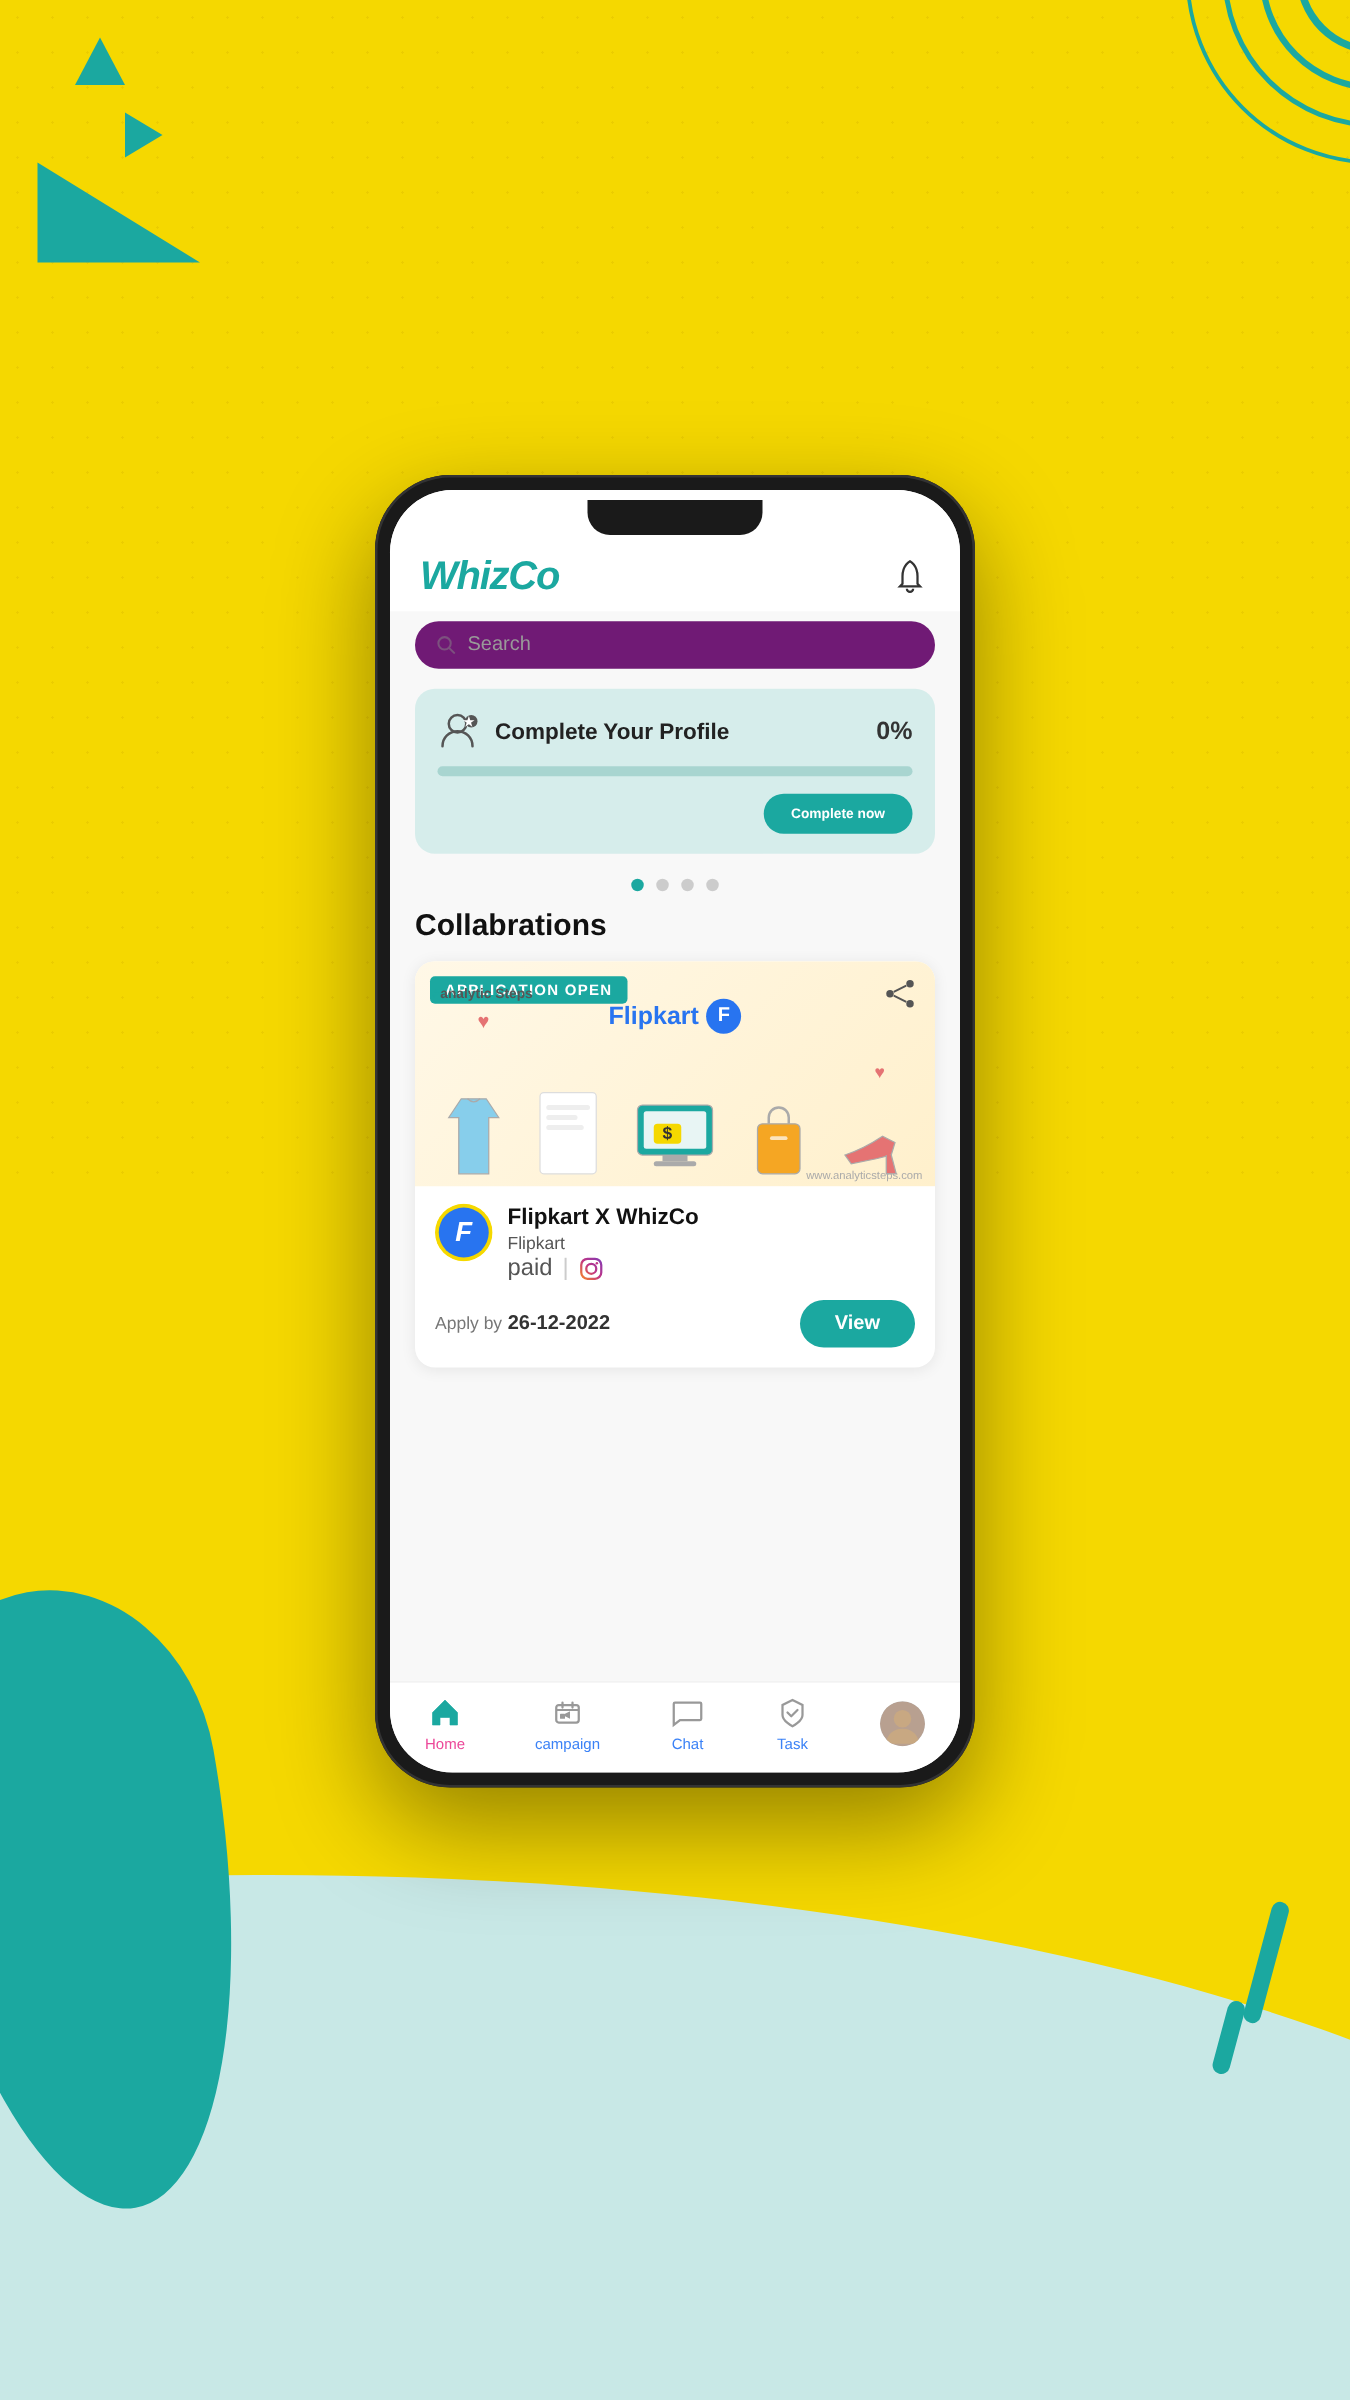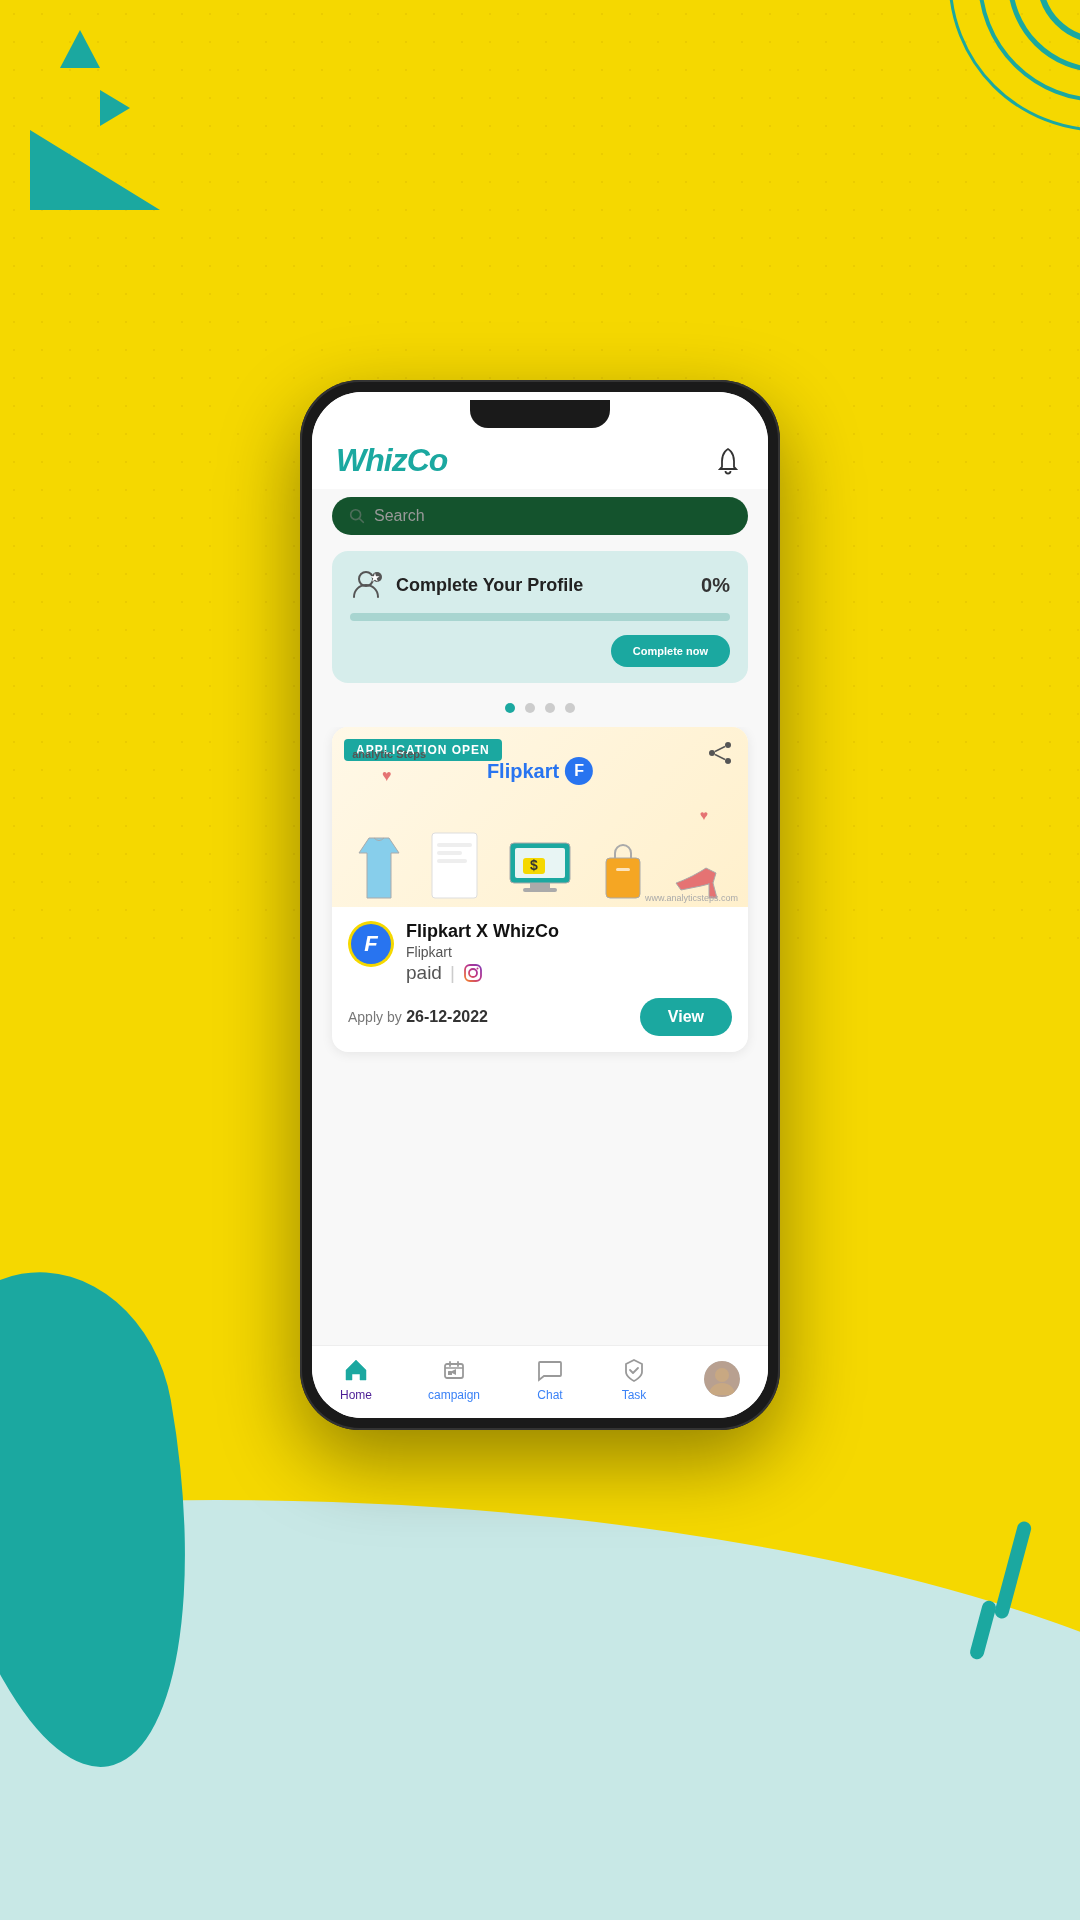--- a/index.html
+++ b/index.html
@@ -197,21 +197,21 @@
       letter-spacing: -1px;
     }
     .bell-icon {
       width: 32px;
       height: 32px;
     }
 
     
     .search-bar {
       margin: 8px 20px 12px 20px;
-      background: #14532d;
+      background: #701a75;
       border-radius: 25px;
       display: flex;
       align-items: center;
       padding: 10px 16px;
     }
     .search-icon-svg {
       width: 18px;
       height: 18px;
       margin-right: 8px;
       opacity: 0.5;
@@ -467,21 +467,21 @@
     }
     .nav-icon {
       width: 28px;
       height: 28px;
     }
     .nav-label {
       font-size: 12px;
       color: #3b82f6;
     }
     .nav-label.active {
-      color: #4c1d95;
+      color: #ec4899;
     }
     .nav-avatar {
       width: 36px;
       height: 36px;
       border-radius: 50%;
       background: #ccc;
       overflow: hidden;
     }
 
     
@@ -576,20 +576,21 @@
       </div>
 
       <div class="dots-row">
         <div class="dot active"></div>
         <div class="dot"></div>
         <div class="dot"></div>
         <div class="dot"></div>
       </div>
 
       <div class="app-content">
+        <div class="section-title">Collabrations</div>
 
         <div class="campaign-card">
 
           <div class="campaign-banner">
             <span class="application-open-badge">APPLICATION OPEN</span>
             <div class="share-icon">
               <svg width="28" height="28" viewBox="0 0 28 28" fill="none">
                 <circle cx="22" cy="6" r="3" fill="#555"></circle>
                 <circle cx="6" cy="14" r="3" fill="#555"></circle>
                 <circle cx="22" cy="22" r="3" fill="#555"></circle>

